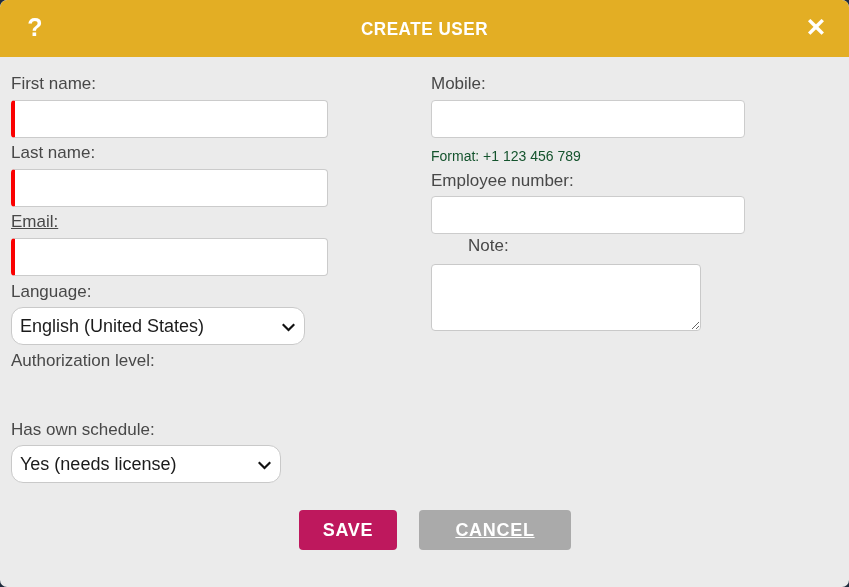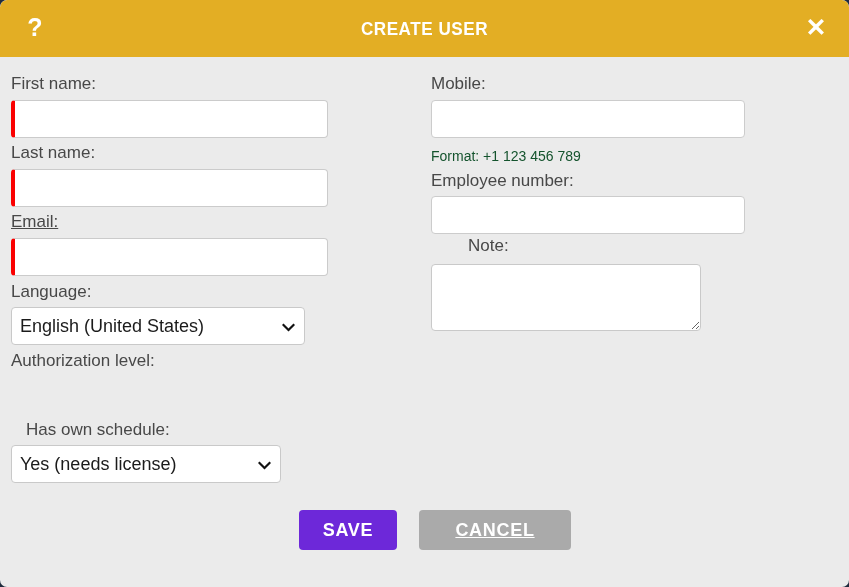--- a/index.html
+++ b/index.html
@@ -113,21 +113,21 @@
     resize: both;
     outline: none;
   }
 
   
   .sel-wrap {
     position: absolute;
     height: 38px;
     background: #ffffff;
     border: 1px solid #c9c9c9;
-    border-radius: 4px;
+    border-radius: 12px;
     cursor: pointer;
   }
   .sel-value {
     position: absolute;
     left: 8px; top: 0;
     height: 36px;
     line-height: 36px;
     font-size: 18px;
     color: #1b1b1b;
     white-space: nowrap;
@@ -146,21 +146,21 @@
     height: 40px;
     border: none;
     border-radius: 4px;
     color: #ffffff;
     font-family: "Liberation Sans", sans-serif;
     font-size: 18px;
     font-weight: bold;
     letter-spacing: 0.7px;
     cursor: pointer;
   }
-  #save-button   { background: #6d28d9; }
+  #save-button   { background: #be185d; }
   #cancel-button { background: #aaaaaa; }
 </style>
 </head>
 <body>
 
 <div id="modal">
 
   <div id="titlebar">
     <div id="help-icon">?</div>
     <div id="modal-title">CREATE USER</div>
@@ -181,21 +181,21 @@
     <div class="sel-value">English (United States)</div>
     <span class="chev">
       <svg width="13" height="13" viewBox="0 0 13 13">
         <path d="M1.5 4 L6.5 9 L11.5 4" stroke="#111" stroke-width="2.2" fill="none" stroke-linecap="square"></path>
       </svg>
     </span>
   </div>
 
   <div class="field-label" style="left:11px; top:351px;">Authorization level:</div>
 
-  <div class="field-label" style="left:11px; top:420px;margin-left:15px;">Has own schedule:</div>
+  <div class="field-label" style="left:11px; top:420px;">Has own schedule:</div>
   <div class="sel-wrap" style="left:11px; top:445px; width:270px;">
     <div class="sel-value">Yes (needs license)</div>
     <span class="chev">
       <svg width="13" height="13" viewBox="0 0 13 13">
         <path d="M1.5 4 L6.5 9 L11.5 4" stroke="#111" stroke-width="2.2" fill="none" stroke-linecap="square"></path>
       </svg>
     </span>
   </div>
 
   <div class="field-label" style="left:431px; top:74px;">Mobile:</div>

